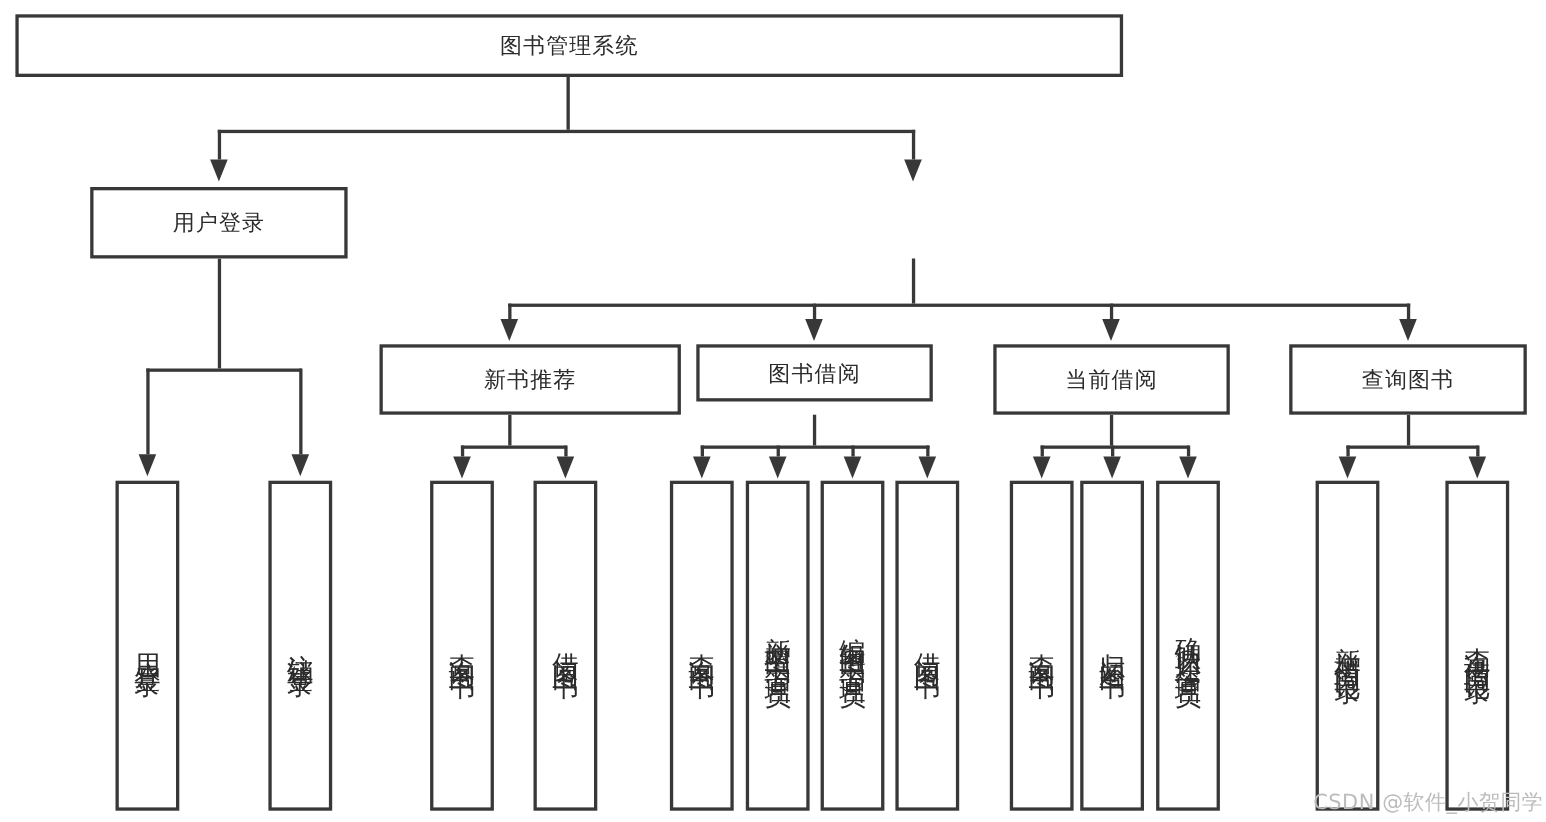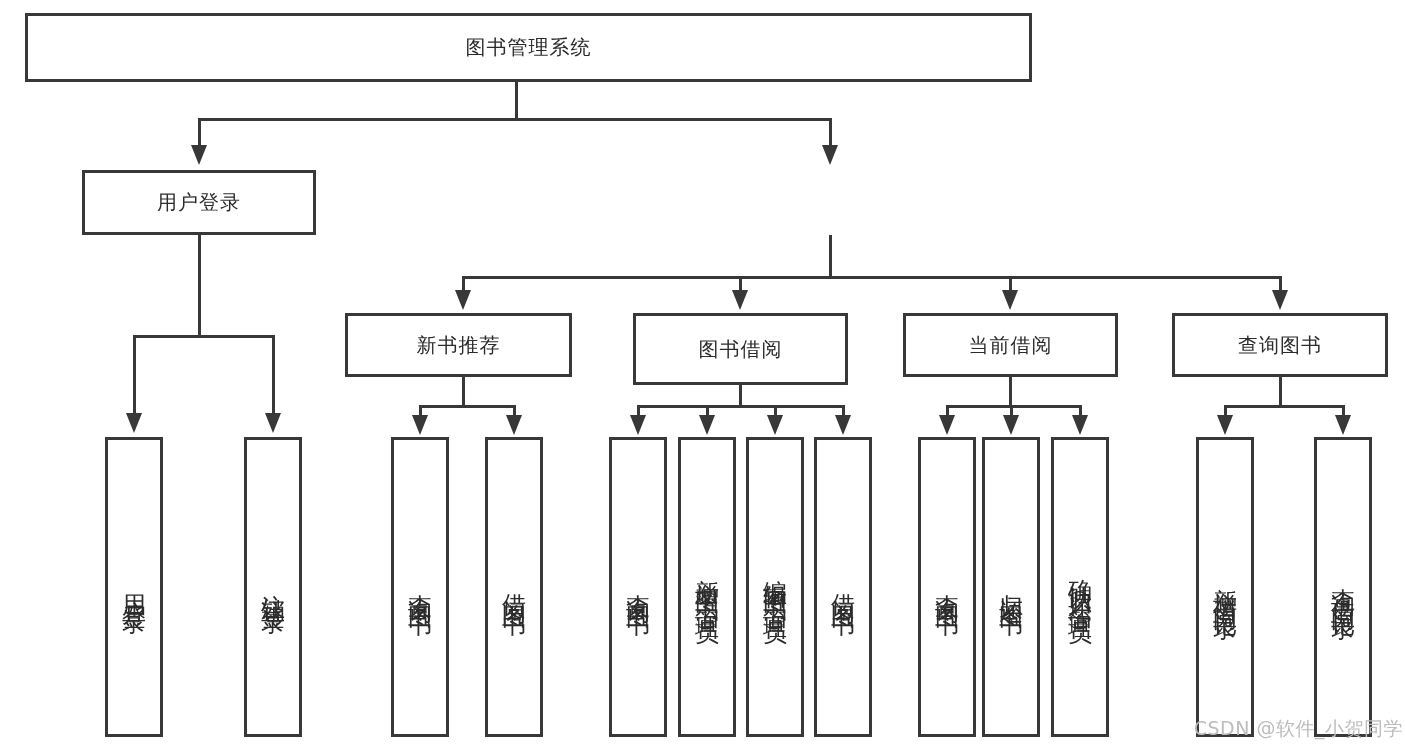--- a/index.html
+++ b/index.html
@@ -115,28 +115,28 @@
   <div class="vl" style="left:1079px;top:405px;height:10px"></div>
   <div class="arr" style="left:1072px;top:415px"></div>
 
   <div class="vl" style="left:1279px;top:377px;height:28px"></div>
   <div class="hl" style="left:1224px;top:405px;width:120px"></div>
   <div class="vl" style="left:1224px;top:405px;height:10px"></div>
   <div class="arr" style="left:1217px;top:415px"></div>
   <div class="vl" style="left:1342px;top:405px;height:10px"></div>
   <div class="arr" style="left:1335px;top:415px"></div>
 
-  <div class="box" style="left:25px;top:13px;width:1007px;height:69px">图书管理系统</div>
+  <div class="box" style="left:14px;top:13px;width:1007px;height:57px">图书管理系统</div>
 
   <div class="box" style="left:82px;top:170px;width:234px;height:65px">用户登录</div>
 
 
-  <div class="box" style="left:345px;top:313px;width:227px;height:64px">新书推荐</div>
+  <div class="box" style="left:345px;top:313px;width:274px;height:64px">新书推荐</div>
 
-  <div class="box" style="left:633px;top:313px;width:215px;height:72px">图书借阅</div>
+  <div class="box" style="left:633px;top:313px;width:215px;height:52px">图书借阅</div>
 
   <div class="box" style="left:903px;top:313px;width:215px;height:64px">当前借阅</div>
 
   <div class="box" style="left:1172px;top:313px;width:216px;height:64px">查询图书</div>
 
   <div class="box vbox" style="left:105px;top:437px;width:58px;height:300px">用户登录</div>
 
   <div class="box vbox" style="left:244px;top:437px;width:58px;height:300px">注销登录</div>
 
   <div class="box vbox" style="left:391px;top:437px;width:58px;height:300px">查询图书</div>

